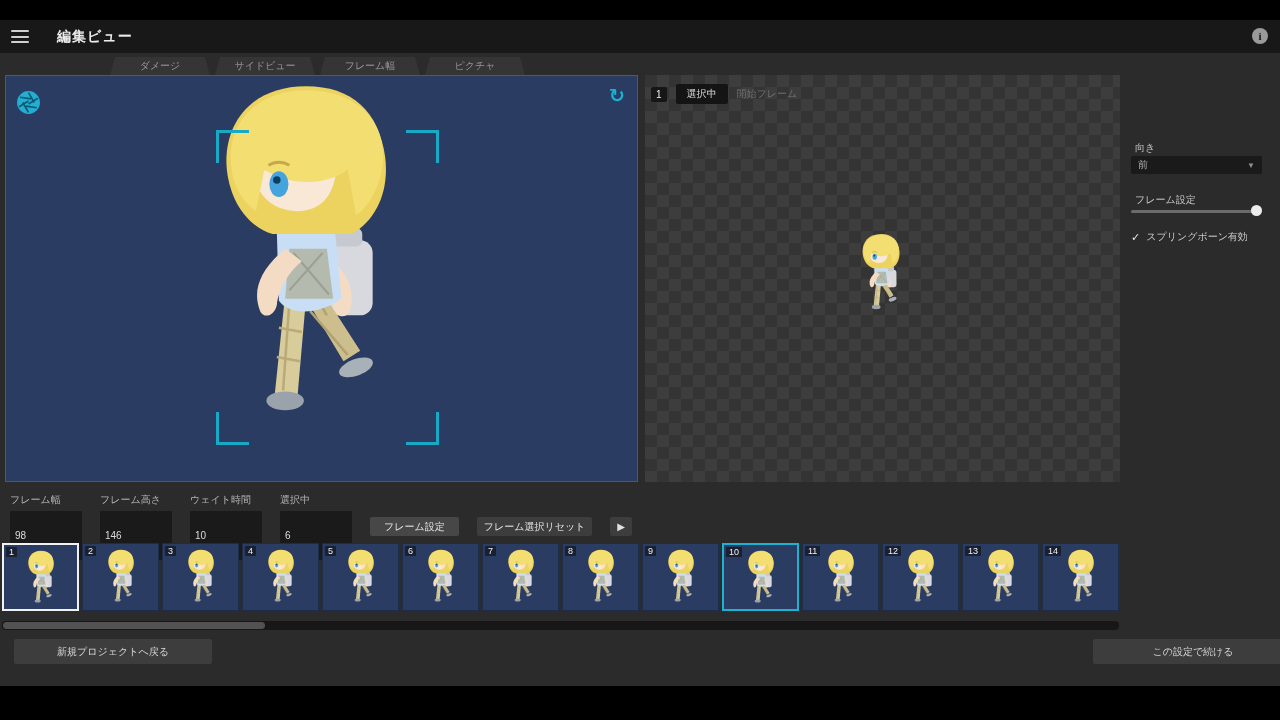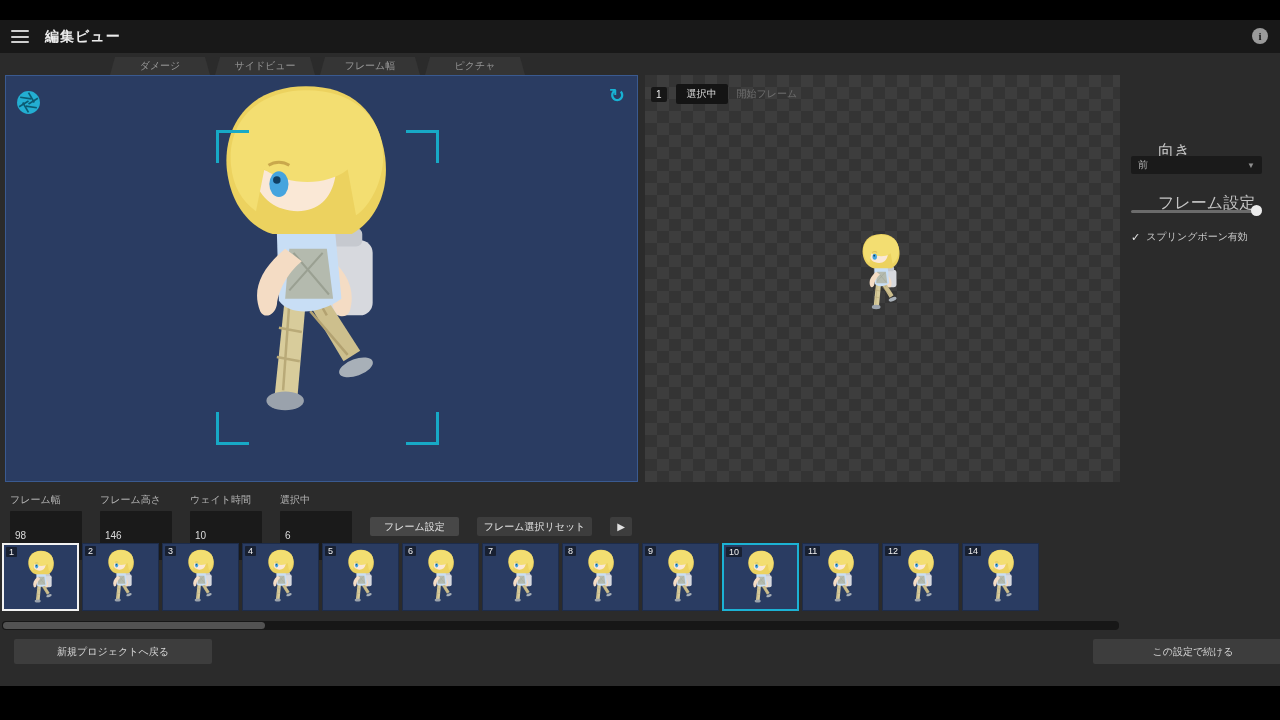--- a/index.html
+++ b/index.html
@@ -4,21 +4,21 @@
 <style>
   html,body{margin:0;padding:0;background:#000;}
   body{width:1280px;height:720px;font-family:"Liberation Sans","DejaVu Sans",sans-serif;overflow:hidden;}
   .stage{position:relative;width:1280px;height:720px;background:#000;overflow:hidden;}
   .app{position:absolute;top:20px;left:0;width:1280px;height:666px;background:#2b2b2b;}
 
   
   .header{position:absolute;top:0;left:0;width:1280px;height:33px;background:#181818;display:flex;align-items:center;}
   .hamburger{width:18px;height:13px;margin-left:11px;display:flex;flex-direction:column;justify-content:space-between;cursor:pointer;}
   .hamburger div{height:2px;background:#cfcfcf;border-radius:1px;}
-  .page-title{color:#ececec;font-size:14px;font-weight:bold;margin-left:16px;letter-spacing:1px;}
+  .page-title{color:#ececec;font-size:14px;font-weight:bold;margin-left:28px;letter-spacing:1px;}
   .info-icon{position:absolute;right:12px;top:8px;width:16px;height:16px;border-radius:50%;background:#9a9a9a;color:#181818;font-size:11px;font-weight:bold;display:flex;align-items:center;justify-content:center;cursor:pointer;font-family:"Liberation Serif","DejaVu Serif",serif;}
 
   
   .tabbar{position:absolute;top:37px;left:5px;display:flex;gap:5px;}
   .tab{width:100px;height:18px;background:#353535;color:#979797;font-size:10px;display:flex;align-items:center;justify-content:center;cursor:pointer;clip-path:polygon(5px 0,calc(100% - 5px) 0,100% 100%,0 100%);}
   .tab.active{background:#4d4d4d;color:#e8e8e8;margin-top:30px;}
 
   
   .preview{position:absolute;top:55px;left:5px;width:633px;height:407px;background:#2a3c62;border:1px solid #3a5a90;box-sizing:border-box;overflow:hidden;}
   .char-large{position:absolute;left:175px;top:6px;width:250px;height:375px;}
@@ -35,21 +35,21 @@
     background-image:conic-gradient(#3d3d3d 25%,#343434 0 50%,#3d3d3d 0 75%,#343434 0);
     background-size:24px 24px;}
   .sprite-bar{position:absolute;left:6px;top:9px;display:flex;align-items:center;gap:9px;}
   .frame-no{background:#161616;color:#eee;font-size:10px;padding:2px 5px;border-radius:2px;}
   .sel-btn{background:#141414;color:#dcdcdc;font-size:10px;padding:3px 11px;border-radius:2px;cursor:pointer;}
   .startframe{color:#6e6e6e;font-size:10px;cursor:pointer;}
   .char-sprite{position:absolute;left:207px;top:158px;width:58px;height:87px;}
 
   
   .sidebar{position:absolute;top:55px;left:1120px;width:160px;height:411px;}
-  .side-label{color:#c4c4c4;font-size:16px;margin-left:27px;}
+  .side-label{color:#c4c4c4;font-size:10px;margin-left:4px;}
   .dd{position:absolute;left:11px;top:81px;width:131px;height:18px;background:#1a1a1a;border-radius:2px;display:flex;align-items:center;justify-content:space-between;padding:0 7px;box-sizing:border-box;cursor:pointer;}
   .dd-val{color:#b2b2b2;font-size:10px;}
   .dd-arrow{color:#8f8f8f;font-size:8px;}
   .wait-label{position:absolute;left:11px;top:118px;}
   .dir-label{position:absolute;left:11px;top:66px;}
   .slider{position:absolute;left:11px;top:129px;width:131px;height:14px;cursor:pointer;}
   .slider .track{position:absolute;top:6px;left:0;width:100%;height:3px;background:#6b6b6b;border-radius:2px;}
   .slider .knob{position:absolute;top:1px;right:0;width:11px;height:11px;border-radius:50%;background:#ececec;}
   .cbrow{position:absolute;left:11px;top:155px;display:flex;align-items:center;gap:6px;cursor:pointer;}
   .check{color:#e8e8e8;font-size:11px;}
@@ -271,20 +271,26 @@
             <use href="#chibi"></use>
           </svg>
         </div>
         <div class="frame">
           <span class="fnum">12</span>
           <svg class="thumb-char">
             <use href="#chibi"></use>
           </svg>
         </div>
         <div class="frame">
+          <span class="fnum">13</span>
+          <svg class="thumb-char">
+            <use href="#chibi"></use>
+          </svg>
+        </div>
+        <div class="frame">
           <span class="fnum">14</span>
           <svg class="thumb-char">
             <use href="#chibi"></use>
           </svg>
         </div>
       </div>
 
     <div class="scroll">
       <div class="thumb"></div>
     </div>

